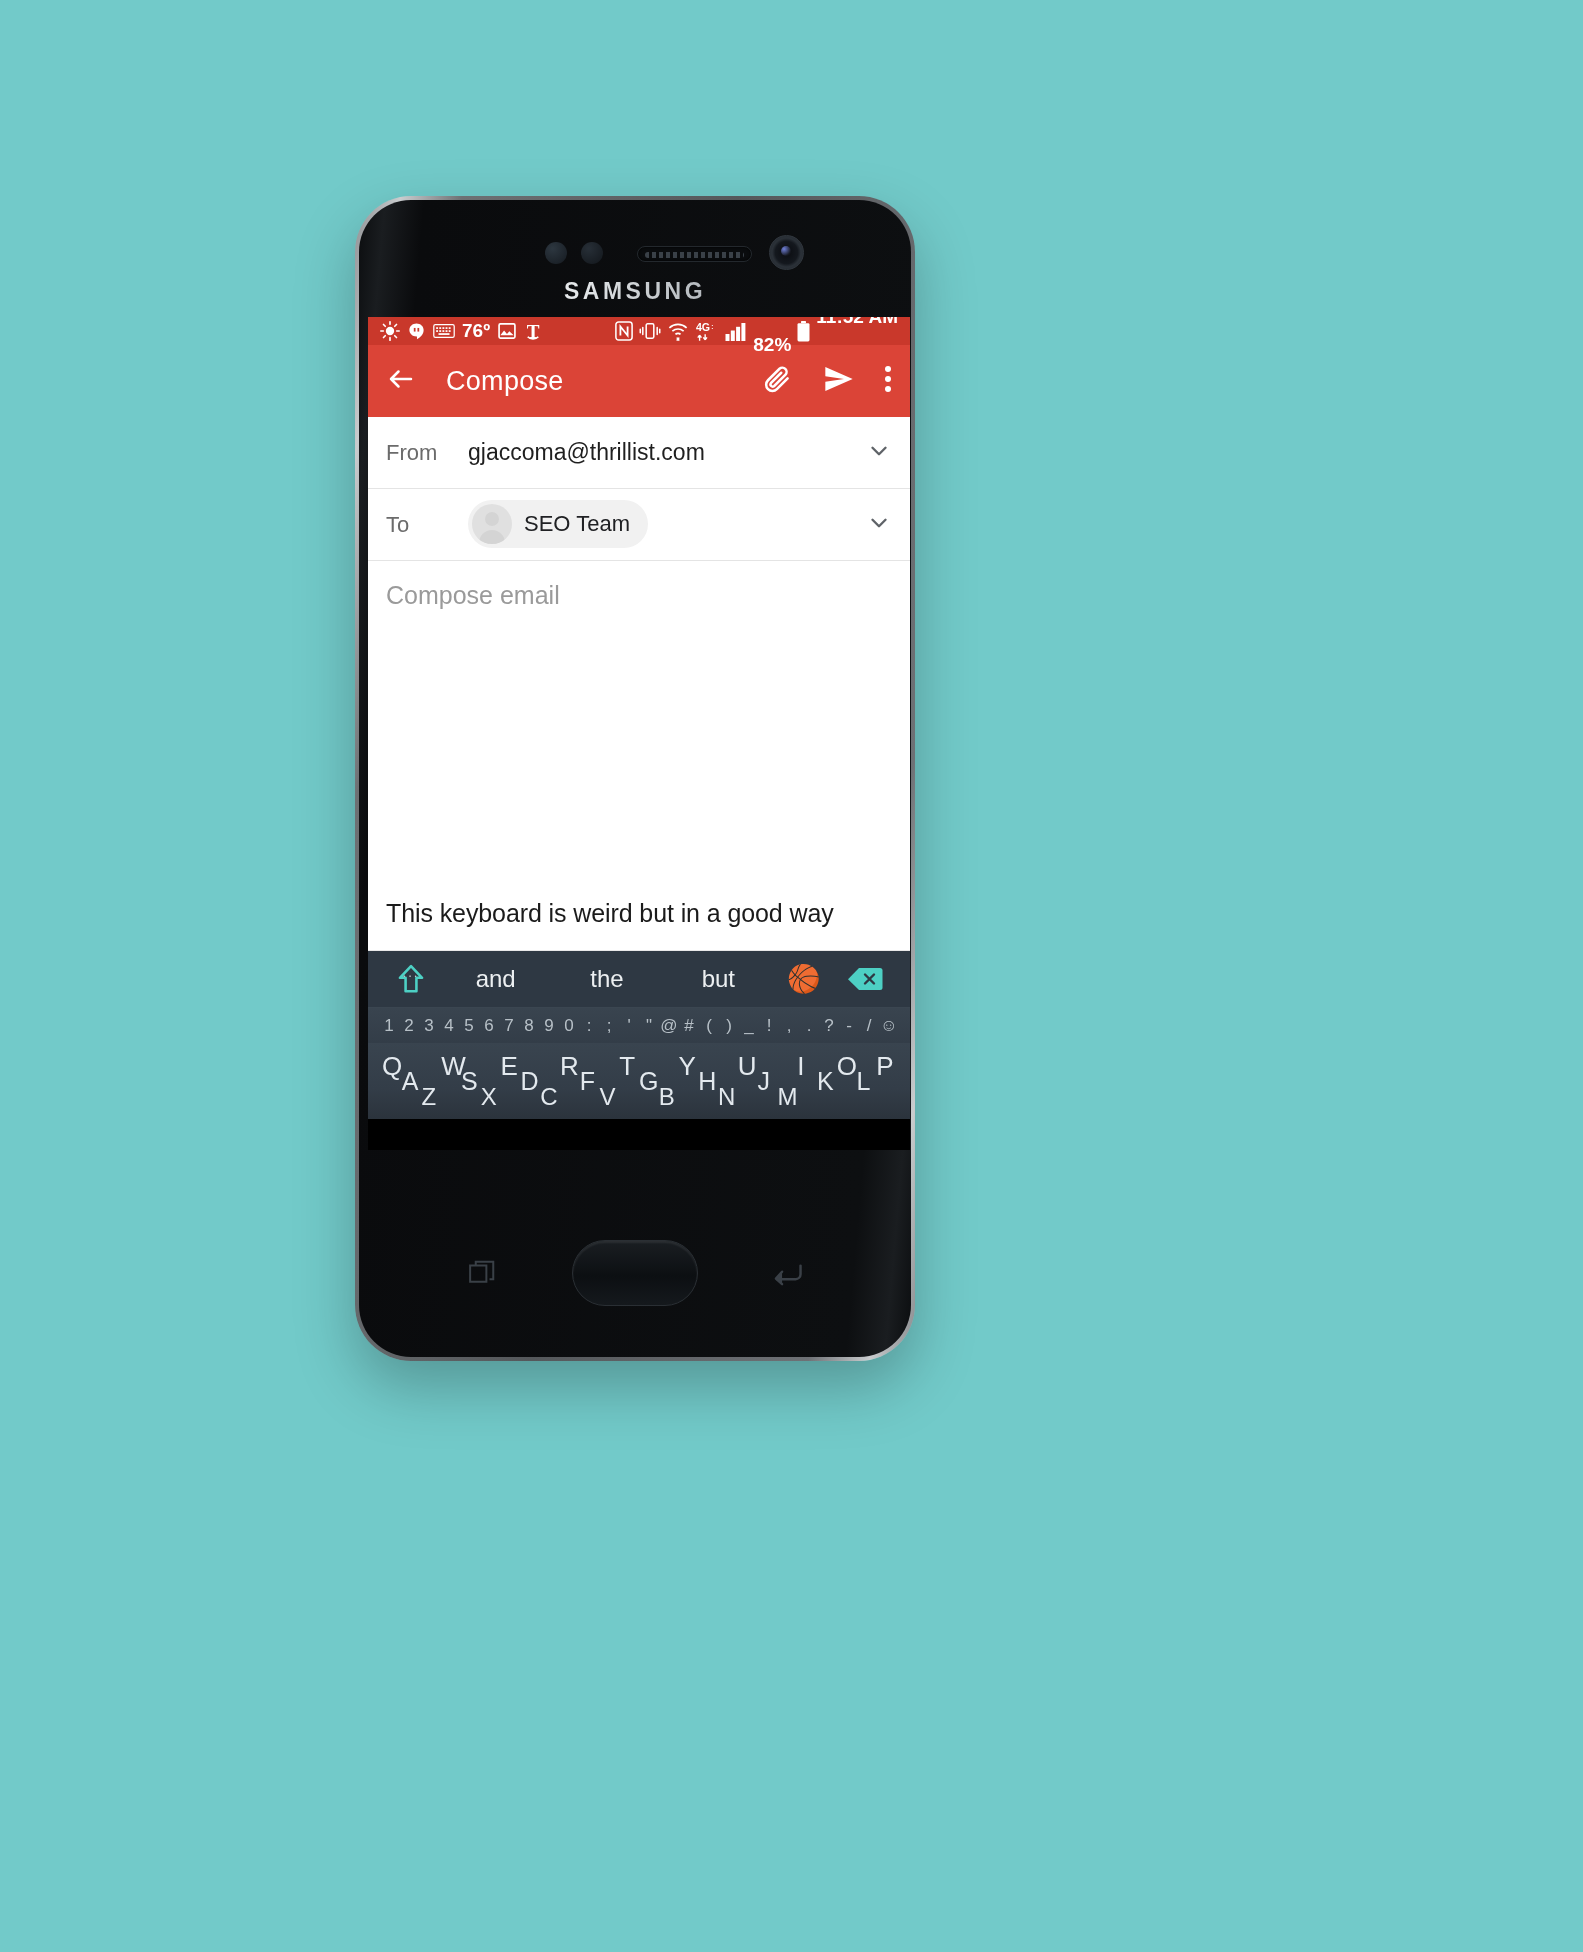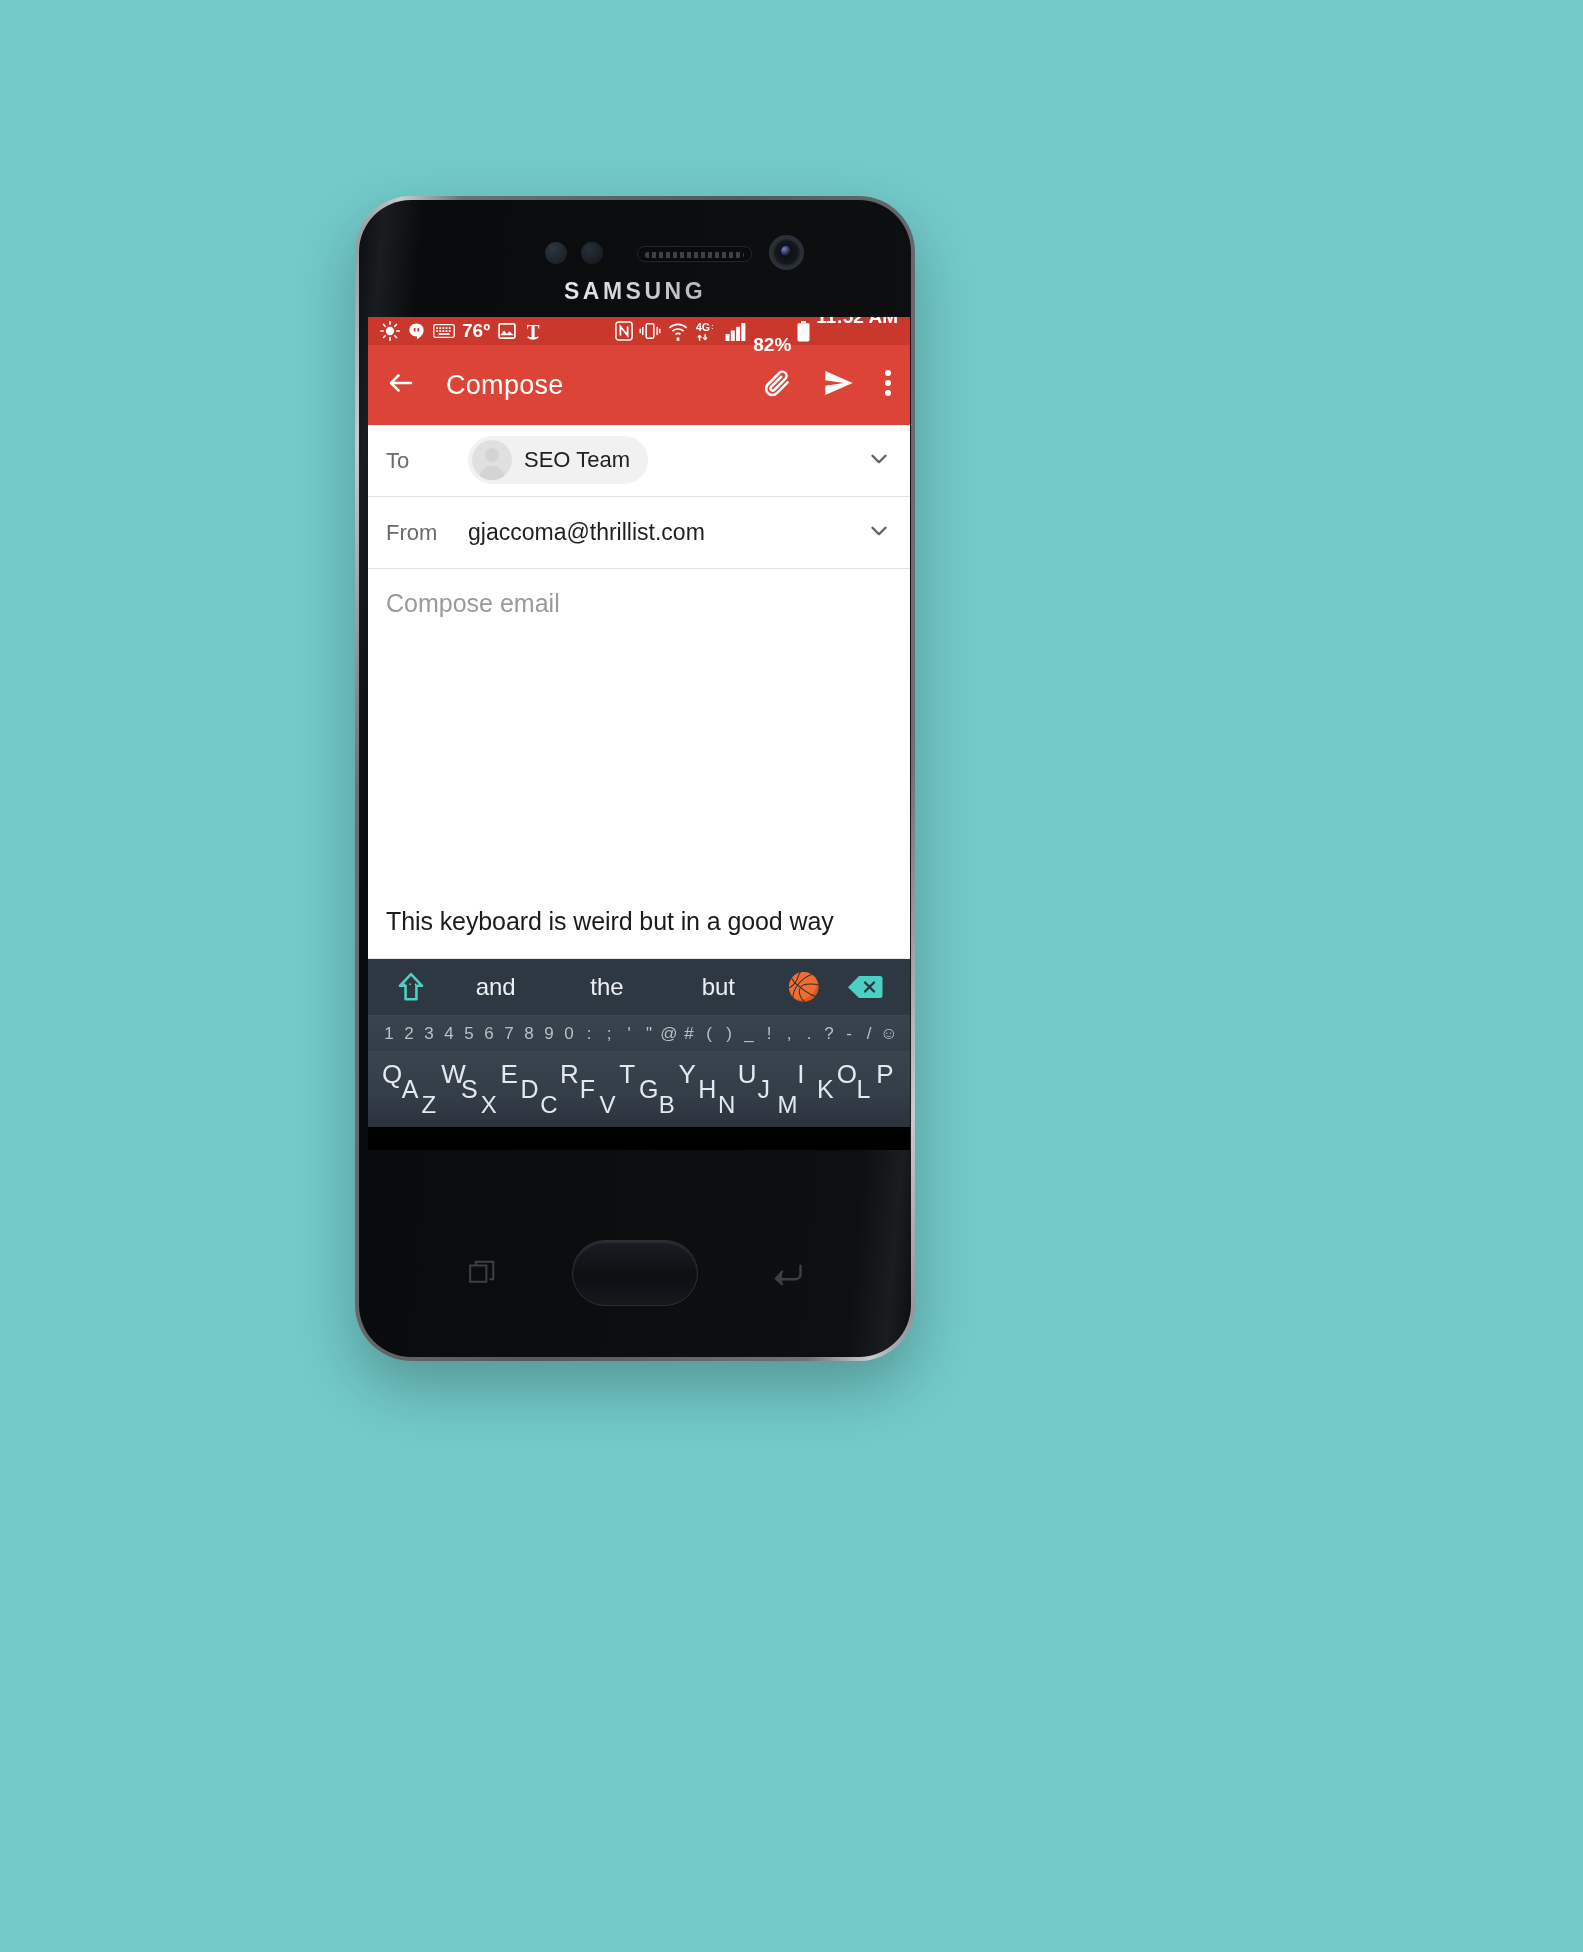--- a/index.html
+++ b/index.html
@@ -80,21 +80,21 @@
     white-space:nowrap;
   }
   #statusbar .sb-ic { display:flex; align-items:center; justify-content:center; }
   #statusbar .sb-right { margin-left:auto; display:flex; gap:6px; }
   .temp { font-size:19px; font-weight:700; }
   .pct  { font-size:19px; font-weight:700;margin-top:28px; }
   .clock{ font-size:19px; font-weight:700; }
 
   
   #appbar {
-    height:80px; background:#db4437;
+    height:72px; background:#db4437;
     display:flex; align-items:center; padding:0 18px;
     color:#fff;
   }
   #appbar .title {
     font-size:27px; font-weight:500; margin-left:30px; letter-spacing:.3px;
   }
   #appbar .actions { margin-left:auto; display:flex; align-items:center; gap:30px; }
 
   
   .field {
@@ -339,37 +339,37 @@
             <svg width="8" height="30" viewBox="0 0 6 24" fill="#fff">
               <circle cx="3" cy="4" r="2.4"></circle>
                 <circle cx="3" cy="12" r="2.4"></circle>
                 <circle cx="3" cy="20" r="2.4"></circle>
             </svg>
           </span>
         </span>
       </div>
 
       <div class="field">
+        <span class="lbl">From</span>
+        <span class="val">gjaccoma@thrillist.com</span>
+        <span class="chev">
+          <svg width="26" height="26" viewBox="0 0 24 24" fill="none" stroke="#5f6368" stroke-width="2.2" stroke-linecap="round" stroke-linejoin="round">
+            <path d="M6 9l6 6 6-6"></path>
+          </svg>
+        </span>
+      </div>
+
+      <div class="field">
         <span class="lbl">To</span>
         <span class="val">
           <span class="chip">
             <span class="av"></span>
             <span class="cname">SEO Team</span>
           </span>
         </span>
-        <span class="chev">
-          <svg width="26" height="26" viewBox="0 0 24 24" fill="none" stroke="#5f6368" stroke-width="2.2" stroke-linecap="round" stroke-linejoin="round">
-            <path d="M6 9l6 6 6-6"></path>
-          </svg>
-        </span>
-      </div>
-
-      <div class="field">
-        <span class="lbl">From</span>
-        <span class="val">gjaccoma@thrillist.com</span>
         <span class="chev">
           <svg width="26" height="26" viewBox="0 0 24 24" fill="none" stroke="#5f6368" stroke-width="2.2" stroke-linecap="round" stroke-linejoin="round">
             <path d="M6 9l6 6 6-6"></path>
           </svg>
         </span>
       </div>
 
       <div id="body">Compose email</div>
 
       <div id="subject">This keyboard is weird but in a good way</div>

